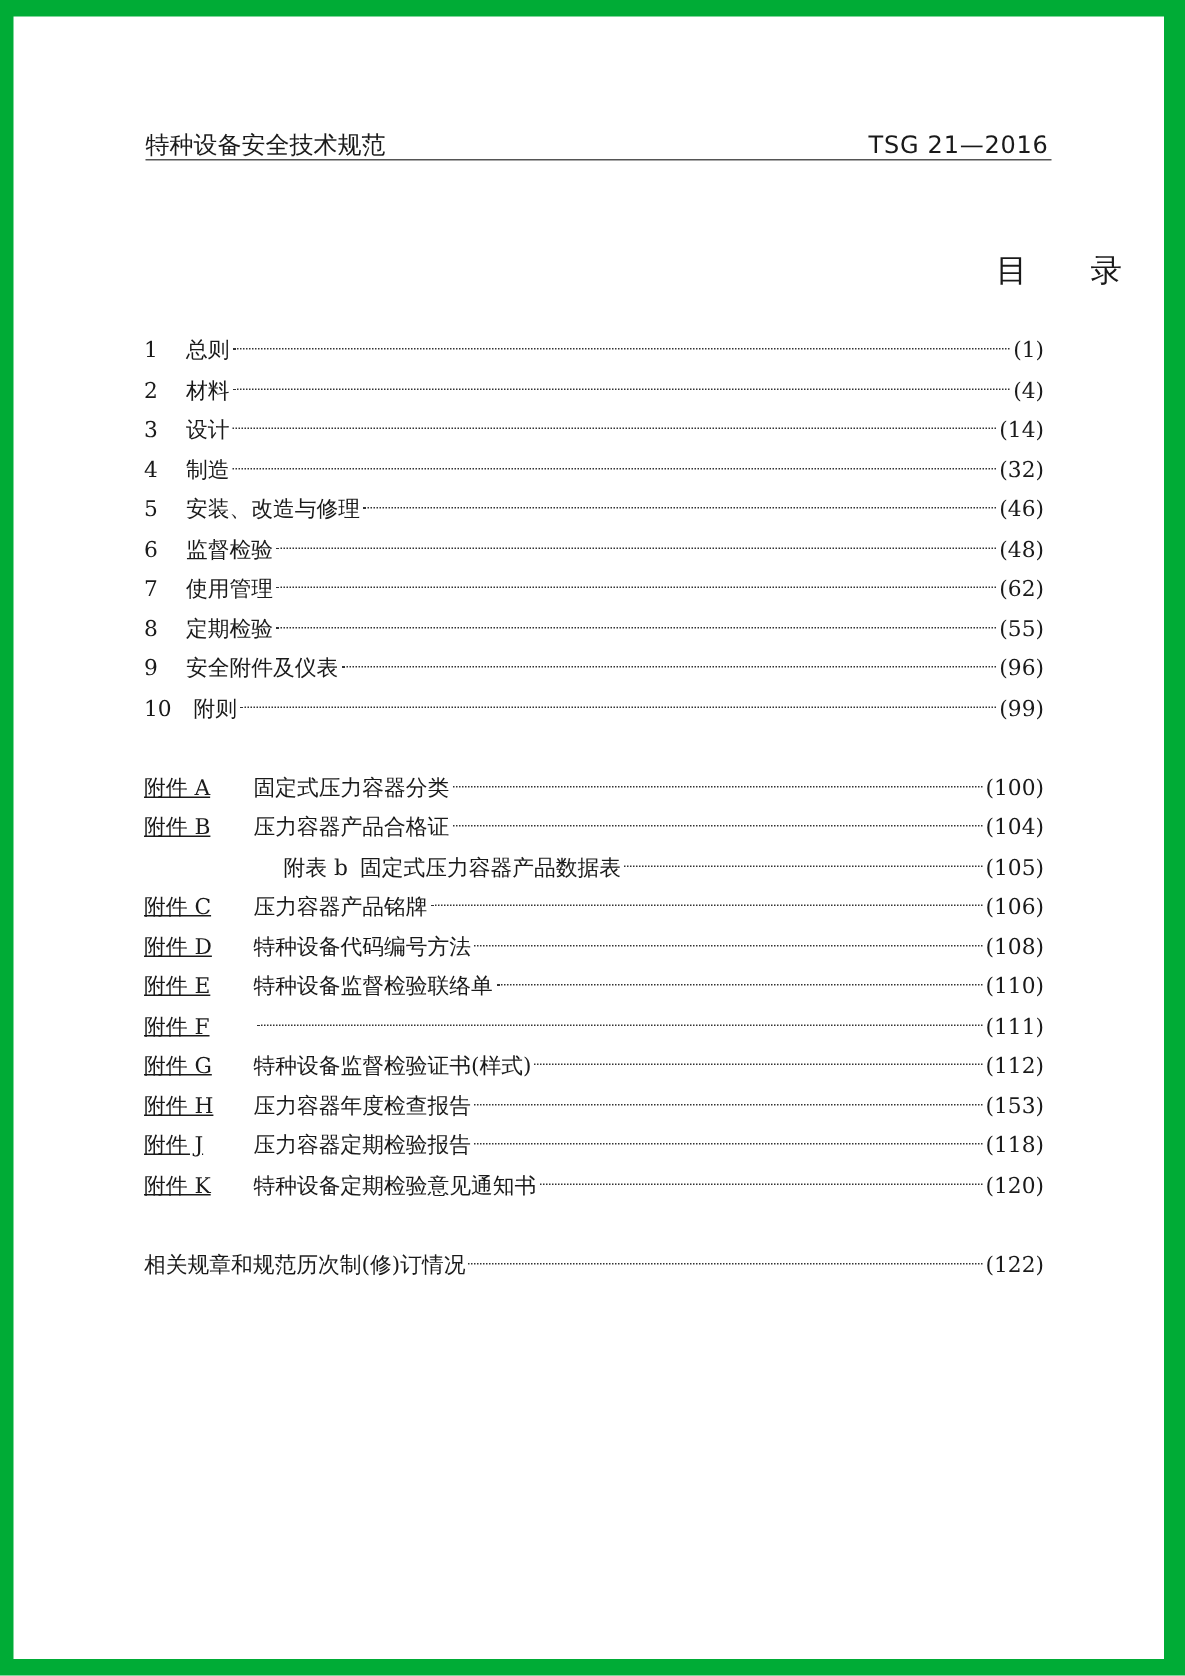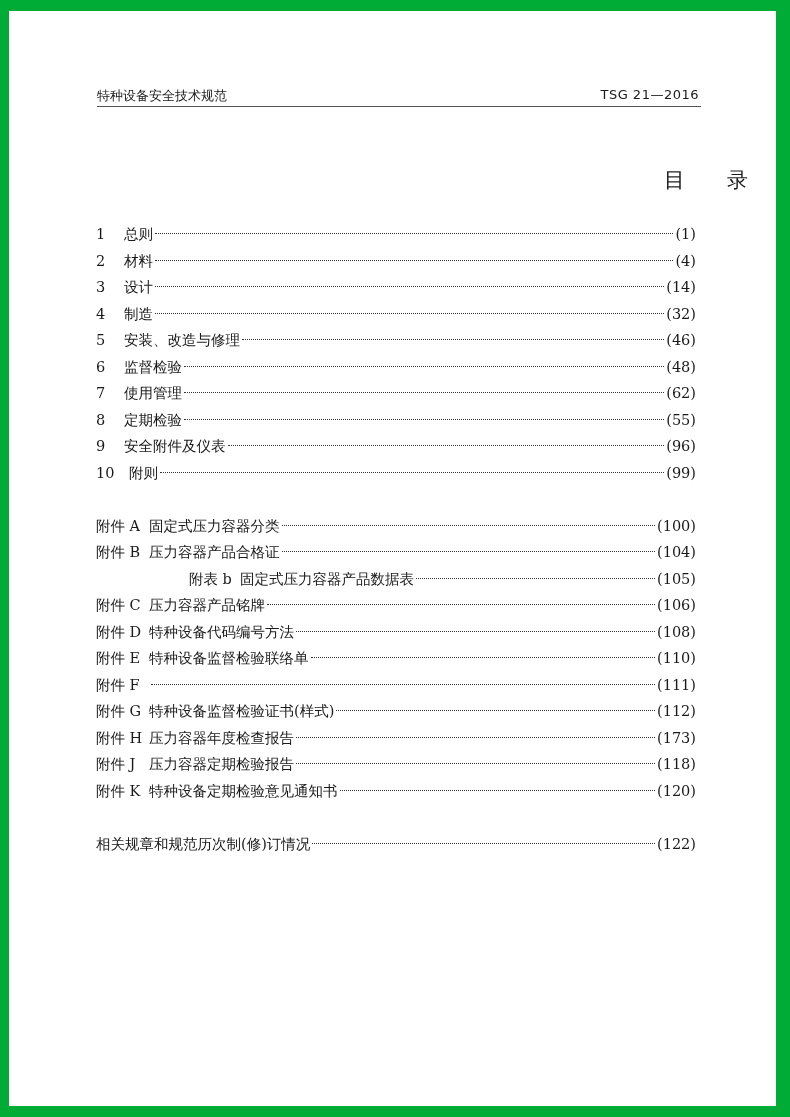--- a/index.html
+++ b/index.html
@@ -16,21 +16,21 @@
     left: 9px; top: 11px;
     width: 767px; height: 1095px;
     background: #ffffff;
   }
   .running-header {
     position: absolute;
     left: 97px; top: 86px;
     width: 604px; height: 20px;
     border-bottom: 1.5px solid #555;
     font-family: "DejaVu Sans", "Liberation Sans", sans-serif;
-    font-size: 13px;
+    font-size: 16px;
   }
   .running-header .left { position: absolute; left: 0; top: 1px; }
   .running-header .right { position: absolute; right: 2px; top: 1px; letter-spacing: 0.5px; }
   .toc-title {
     position: absolute;
     left: 0; width: 790px; top: 166px;
     text-align: right;
     font-family: "DejaVu Sans", "Liberation Sans", sans-serif;
     font-size: 21px;
     letter-spacing: 42px;
@@ -50,21 +50,21 @@
   .toc-row .leader {
     flex: 1 1 auto;
     border-bottom: 1.5px dotted #333;
     margin: 0 2px;
     transform: translateY(-5px);
     min-width: 10px;
   }
   .toc-row .page-ref { flex: 0 0 auto; }
   .chap .num { width: 28px; }
   .chap.wide .num { width: 33px; }
-  .app .num { width: 53px; white-space: nowrap; }
+  .app .num { width: 73px; white-space: nowrap; text-decoration: underline; }
   .sub { left: 161px; width: 535px; }
   .sub .num { width: 51px; white-space: nowrap; margin-left: 28px; }
 </style>
 </head>
 <body>
 
 <div class="page"></div>
 
 <div class="running-header">
   <span class="left">特种设备安全技术规范</span>
@@ -178,21 +178,21 @@
 <div class="toc-row app" style="top:700px">
     <span class="num">附件 G</span>
     <span class="label">特种设备监督检验证书(样式)</span>
     <span class="leader"></span>
     <span class="page-ref">(112)</span>
   </div>
 <div class="toc-row app" style="top:727px">
     <span class="num">附件 H</span>
     <span class="label">压力容器年度检查报告</span>
     <span class="leader"></span>
-    <span class="page-ref">(173)</span>
+    <span class="page-ref">(153)</span>
   </div>
 <div class="toc-row app" style="top:753px">
     <span class="num">附件 J</span>
     <span class="label">压力容器定期检验报告</span>
     <span class="leader"></span>
     <span class="page-ref">(118)</span>
   </div>
 <div class="toc-row app" style="top:780px">
     <span class="num">附件 K</span>
     <span class="label">特种设备定期检验意见通知书</span>

